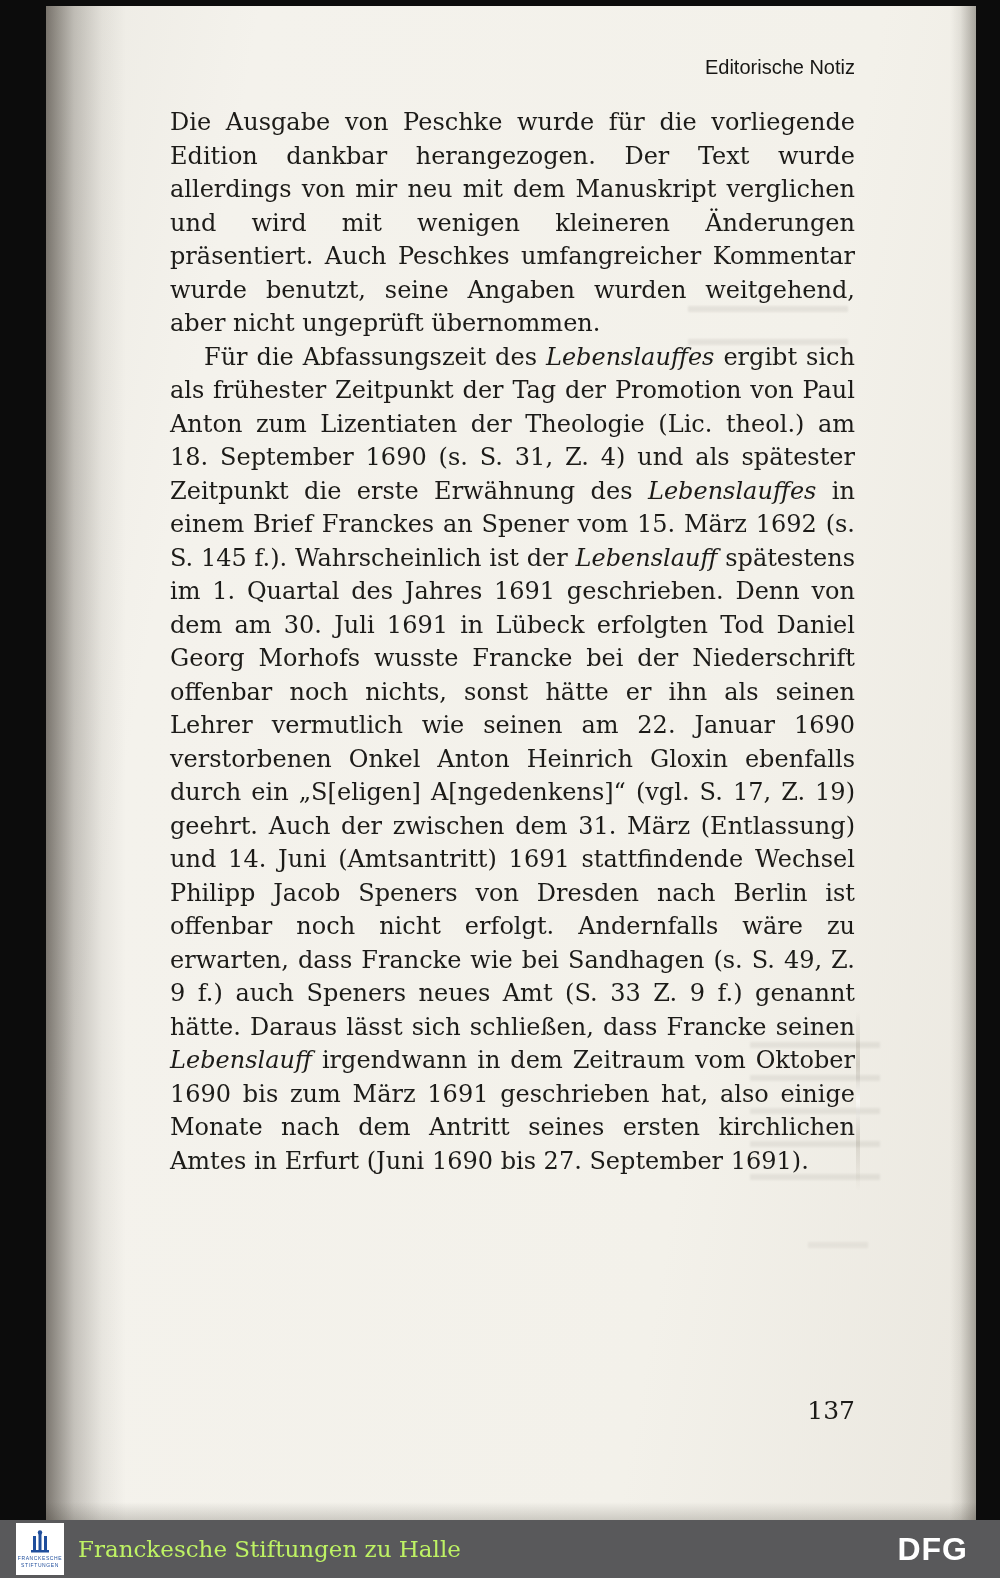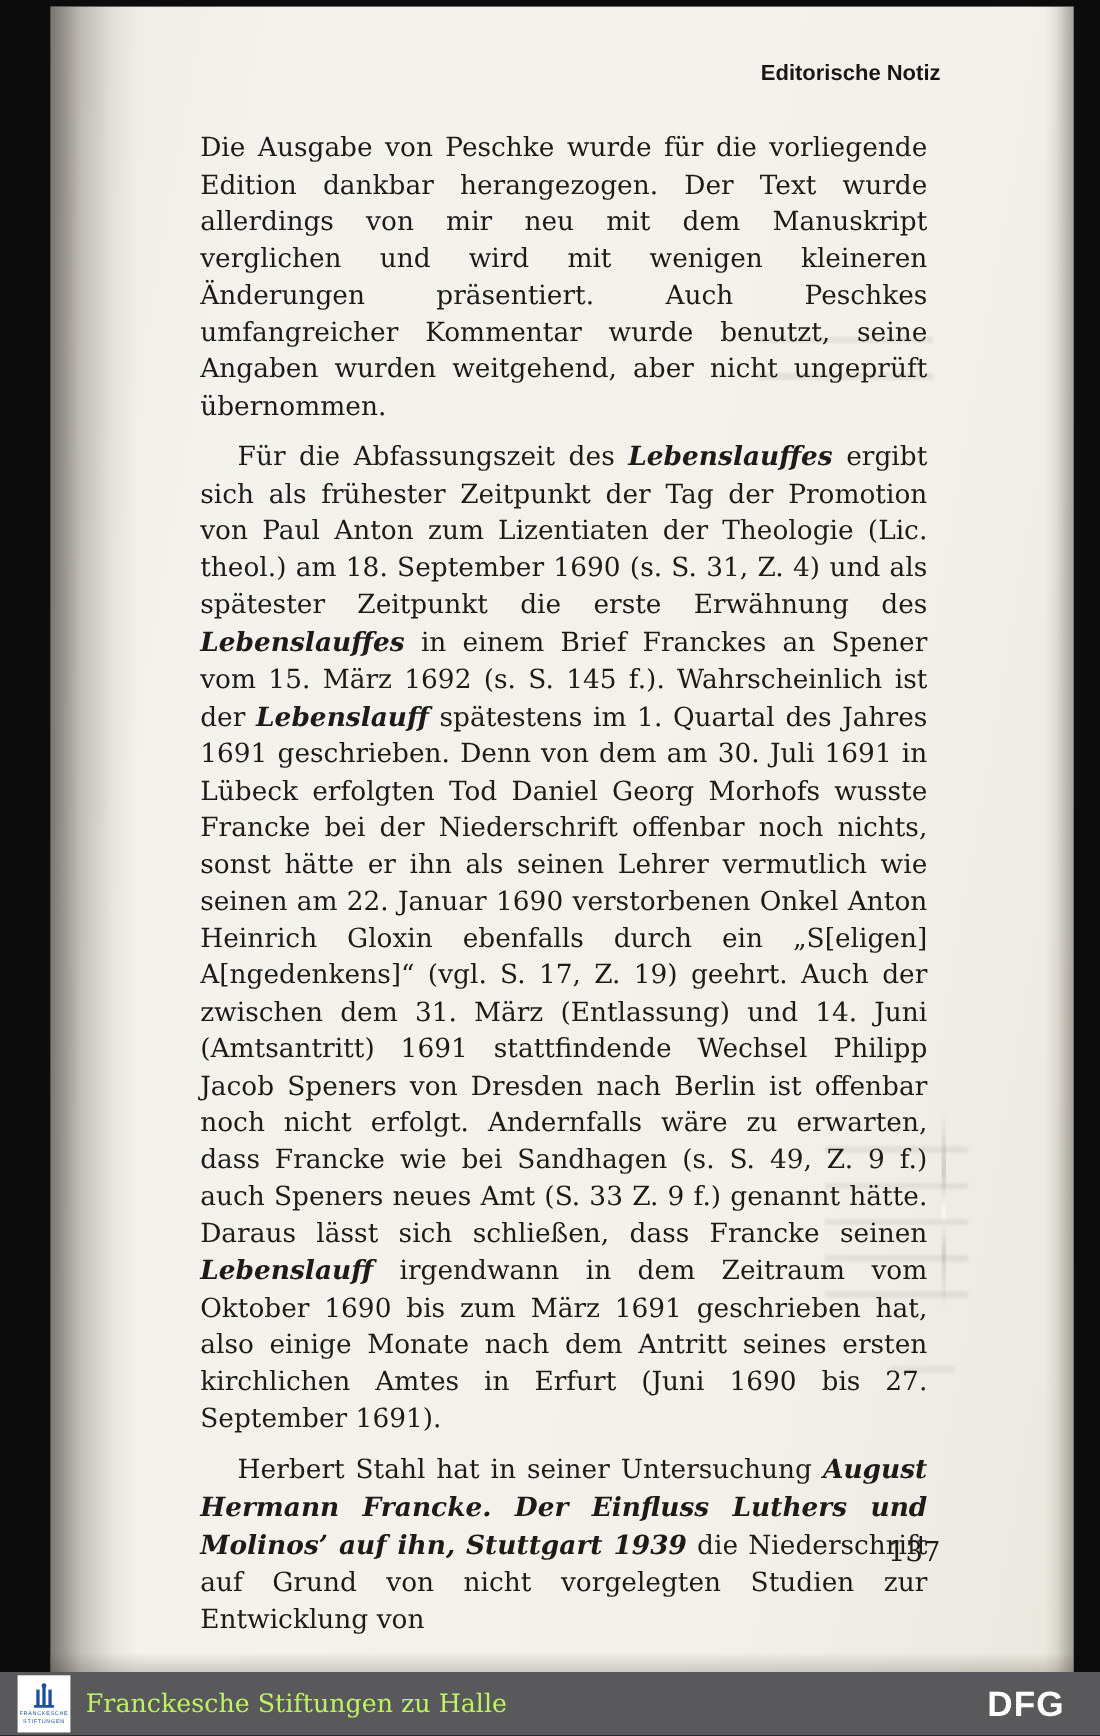--- a/index.html
+++ b/index.html
@@ -51,35 +51,35 @@
   }
   .bleed-1 { right: 128px; top: 292px; width: 160px; height: 74px; }
   .bleed-2 { right: 96px; top: 1028px; width: 130px; height: 170px; opacity: 0.09; }
   .bleed-3 { right: 108px; top: 1228px; width: 60px; height: 40px; opacity: 0.07; }
 
   
   .page-header {
     position: absolute;
     top: 50px; right: 121px;
     font-family: "Liberation Sans", sans-serif;
-    font-weight: bold;
+    font-weight: normal;
     font-size: 20px;
     color: #171614;
   }
   .text-column {
     position: absolute;
     left: 124px; right: 121px; top: 100px;
     color: #1c1b18;
     font-size: 24px;
     line-height: 33.5px;
     text-align: justify;
   }
-  .text-column p { margin: 12px; }
+  .text-column p { margin: 0; }
   .text-column p.indent { text-indent: 34px; }
-  .text-column em { font-style: italic; font-weight: bold; }
+  .text-column em { font-style: italic; }
   .page-number {
     position: absolute;
     top: 1390px; right: 121px;
     font-size: 25px;
     color: #1c1b18;
   }
 
   
   .footer-bar {
     position: absolute;
@@ -136,21 +136,20 @@
     <div class="crease"></div>
     <div class="bleed bleed-1"></div>
     <div class="bleed bleed-2"></div>
     <div class="bleed bleed-3"></div>
 
     <div class="page-header">Editorische Notiz</div>
 
     <div class="text-column">
         <p class=""><span>Die Ausgabe von Peschke wurde für die vorliegende Edition dankbar herangezogen. Der Text wurde allerdings von mir neu mit dem Manuskript verglichen und wird mit wenigen kleineren Änderungen präsentiert. Auch Peschkes umfangreicher Kommentar wurde benutzt, seine Angaben wurden weitgehend, aber nicht ungeprüft übernommen.</span></p>
         <p class="indent"><span>Für die Abfassungszeit des </span><em>Lebenslauffes</em><span> ergibt sich als frühester Zeitpunkt der Tag der Promotion von Paul Anton zum Lizentiaten der Theologie (Lic. theol.) am 18. September 1690 (s. S. 31, Z. 4) und als spätester Zeitpunkt die erste Erwähnung des </span><em>Lebenslauffes</em><span> in einem Brief Franckes an Spener vom 15. März 1692 (s. S. 145 f.). Wahrscheinlich ist der </span><em>Lebenslauff</em><span> spätestens im 1. Quartal des Jahres 1691 geschrieben. Denn von dem am 30. Juli 1691 in Lübeck erfolgten Tod Daniel Georg Morhofs wusste Francke bei der Niederschrift offenbar noch nichts, sonst hätte er ihn als seinen Lehrer vermutlich wie seinen am 22. Januar 1690 verstorbenen Onkel Anton Heinrich Gloxin ebenfalls durch ein „S[eligen] A[ngedenkens]“ (vgl. S. 17, Z. 19) geehrt. Auch der zwischen dem 31. März (Entlassung) und 14. Juni (Amtsantritt) 1691 stattfindende Wechsel Philipp Jacob Speners von Dresden nach Berlin ist offenbar noch nicht erfolgt. Andernfalls wäre zu erwarten, dass Francke wie bei Sandhagen (s. S. 49, Z. 9 f.) auch Speners neues Amt (S. 33 Z. 9 f.) genannt hätte. Daraus lässt sich schließen, dass Francke seinen </span><em>Lebenslauff</em><span> irgendwann in dem Zeitraum vom Oktober 1690 bis zum März 1691 geschrieben hat, also einige Monate nach dem Antritt seines ersten kirchlichen Amtes in Erfurt (Juni 1690 bis 27. September 1691).</span></p>
-        <p class="indent"><span>Herbert Stahl hat in seiner Untersuchung </span><em>August Hermann Francke. Der Einfluss Luthers und Molinos’ auf ihn, Stuttgart 1939</em><span> die Niederschrift auf Grund von nicht vorgelegten Studien zur Entwicklung von</span></p>
       </div>
 
     <div class="page-number">137</div>
   </div>
 
   <div class="footer-bar">
     <div class="fs-logo">
       <svg width="22" height="24" viewBox="0 0 22 24">
         <g fill="#1f4e9c">
           <rect x="9.5" y="2" width="3" height="18"></rect>

